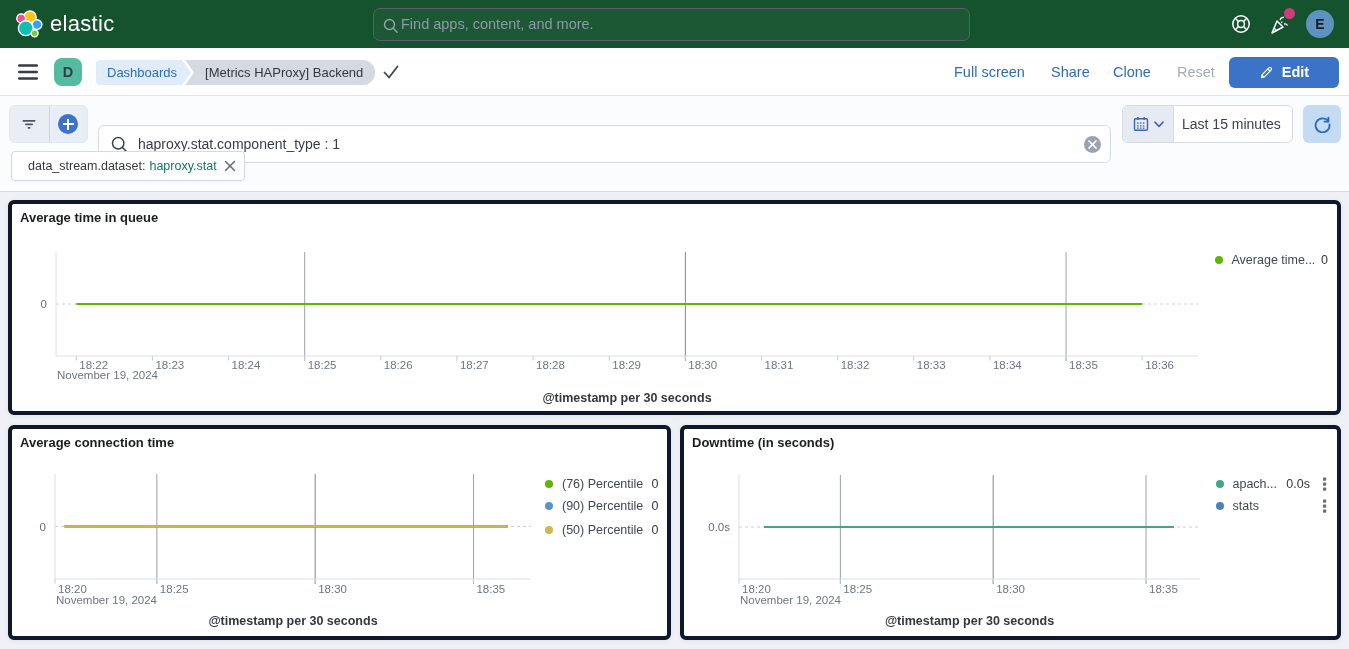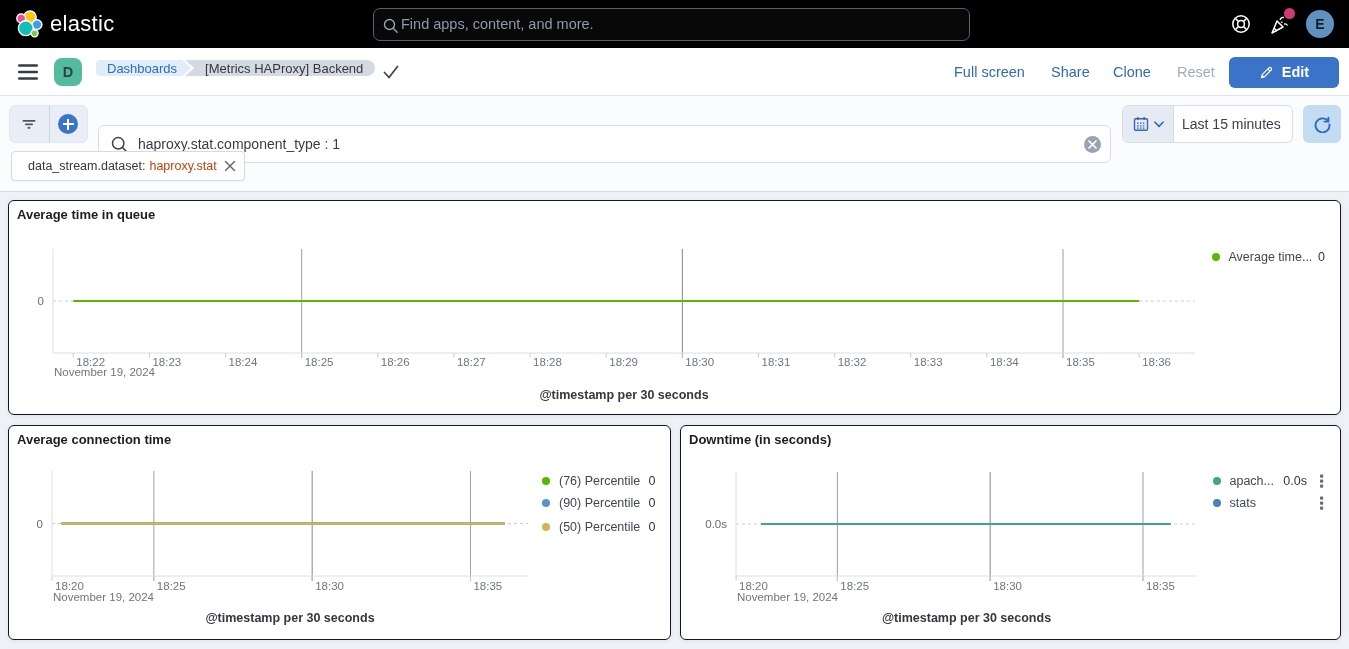--- a/index.html
+++ b/index.html
@@ -5,37 +5,37 @@
   * { margin:0; padding:0; box-sizing:border-box; }
   html,body { background:#F0F1F6; }
   .frame {
     position:relative; width:1349px; height:649px; overflow:hidden;
     background:#F0F1F6; font-family:"Liberation Sans", sans-serif;
     -webkit-font-smoothing:antialiased;
   }
   .abs { position:absolute; }
 
   
-  .top-header { position:absolute; left:0; top:0; width:1349px; height:48px; background:#000000; }
+  .top-header { position:absolute; left:0; top:0; width:1349px; height:48px; background:#14532d; }
   .logo-text { position:absolute; left:50px; top:0; height:48px; line-height:48px;
     color:#FFFFFF; font-size:22px; font-weight:300; letter-spacing:.3px; }
   .header-search { position:absolute; left:373px; top:8px; width:597px; height:33px;
     border:1px solid #5A6069; border-radius:7px; background:rgba(255,255,255,.03); }
   .header-search .ph { position:absolute; left:27px; top:0; height:31px; line-height:31px;
     color:#8E99A9; font-size:14.5px;text-align:center; }
   .avatar { position:absolute; left:1306px; top:10px; width:28px; height:28px; border-radius:50%;
     background:#6092C0; color:#161D26; font-size:14px; font-weight:600; text-align:center; line-height:28px; }
   .news-badge { position:absolute; left:1284px; top:8px; width:11px; height:11px; border-radius:50%; background:#D13A77; }
 
   
   .nav-row { position:absolute; left:0; top:48px; width:1349px; height:48px; background:#FFFFFF;
     border-bottom:1px solid #E0E4EC; }
   .space-avatar { position:absolute; left:54px; top:10px; width:28px; height:28px; border-radius:8px;
     background:#53BBA0; color:#32413F; font-size:14.5px; font-weight:600; text-align:center; line-height:28px; }
-  .breadcrumbs { position:absolute; left:96px; top:12px; height:16px; display:flex; align-items:stretch; }
+  .breadcrumbs { position:absolute; left:96px; top:12px; height:25px; display:flex; align-items:stretch; }
   .crumb { display:flex; align-items:center; font-size:13px; white-space:nowrap; }
   .crumb.first { background:#E0ECF9; color:#2D6EBE; padding:0 14px 0 11px; border-radius:4px;
     clip-path:polygon(0 0, calc(100% - 9px) 0, 100% 50%, calc(100% - 9px) 100%, 0 100%); }
   .crumb.last { background:#D4D9E2; color:#343741; padding:0 12px 0 20px; margin-left:-6px;
     border-radius:0 12px 12px 0;
     clip-path:polygon(0 0, 100% 0, 100% 100%, 0 100%, 9px 50%); }
   .nav-actions { position:absolute; left:0; top:0; width:100%; height:48px; }
   .nav-link { position:absolute; top:16px; font-size:14.5px; font-weight:500; color:#2E6CB9; white-space:nowrap; }
   .nav-link.disabled { color:#A2ABBA; }
   .edit-btn { position:absolute; left:1229px; top:8.5px; width:110px; height:31px; background:#3A73C8;
@@ -62,24 +62,24 @@
   .date-picker .cal-seg { position:absolute; left:0; top:0; width:51px; height:36px; background:#E6EAF3;
     border-right:1px solid #D6DCE7; display:flex; align-items:center; justify-content:center; gap:5px; }
   .date-picker .range-text { position:absolute; left:59px; top:0; height:36px; line-height:36px;
     font-size:14px; color:#3A414D; }
   .refresh-btn { position:absolute; left:1303px; top:9px; width:38px; height:38px; background:#C3DCF3;
     border-radius:6px; display:flex; align-items:center; justify-content:center; }
   .filter-pill { position:absolute; left:11px; top:55px; height:30px; background:#FFFFFF;
     border:1px solid #D3DAE6; border-radius:4px; display:flex; align-items:center;
     padding:0 8px 0 16px; font-size:12.5px; box-shadow:0 1px 2px rgba(60,70,100,.06); }
   .filter-pill .field { color:#343741; }
-  .filter-pill .val { color:#c2410c; margin-left:4px; }
+  .filter-pill .val { color:#0f766e; margin-left:4px; }
 
   
-  .panel { position:absolute; background:#FFFFFF; border:1px solid #0f172a; border-radius:6px;
+  .panel { position:absolute; background:#FFFFFF; border:4px solid #0f172a; border-radius:6px;
     box-shadow:0 1px 5px rgba(60,70,100,.08); }
   .panel-title { position:absolute; left:8px; top:6px; font-size:13px; font-weight:700; color:#1A1D23; }
   .chart-svg { position:absolute; left:0; top:0; }
   .legend-row { position:absolute; height:16px; display:flex; align-items:center; }
   .legend-dot { width:8px; height:8px; border-radius:50%; margin-right:9px; flex:none; }
   .legend-label { font-size:12.5px; color:#3F4754; white-space:nowrap; }
   .legend-value { position:absolute; right:0; top:0; height:16px; line-height:16px; font-size:12.5px; color:#343741; }
   svg text { font-family:"Liberation Sans", sans-serif; }
 </style>
 </head>

